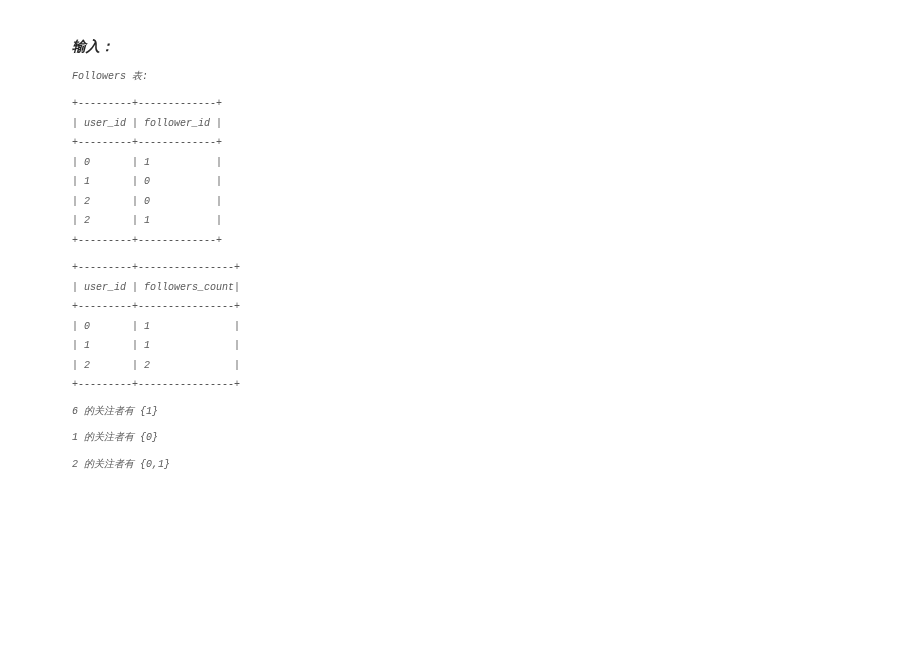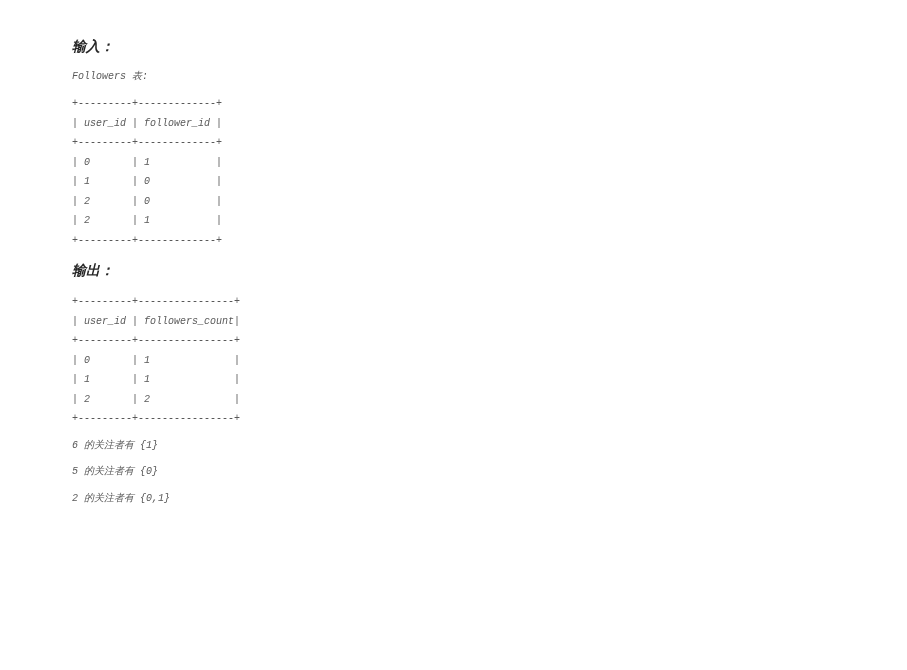--- a/index.html
+++ b/index.html
@@ -42,26 +42,25 @@
   <div class="mono">Followers 表:</div>
   <pre class="mono">+---------+-------------+
 | user_id | follower_id |
 +---------+-------------+
 | 0       | 1           |
 | 1       | 0           |
 | 2       | 0           |
 | 2       | 1           |
 +---------+-------------+</pre>
 
-  <div class="section-heading">输出：</div>
   <pre class="mono">+---------+----------------+
 | user_id | followers_count|
 +---------+----------------+
 | 0       | 1              |
 | 1       | 1              |
 | 2       | 2              |
 +---------+----------------+</pre>
 
   <div class="mono">6 的关注者有 {1}</div>
-  <div class="mono">5 的关注者有 {0}</div>
+  <div class="mono">1 的关注者有 {0}</div>
   <div class="mono">2 的关注者有 {0,1}</div>
 
 </div>
 
 </body></html>

